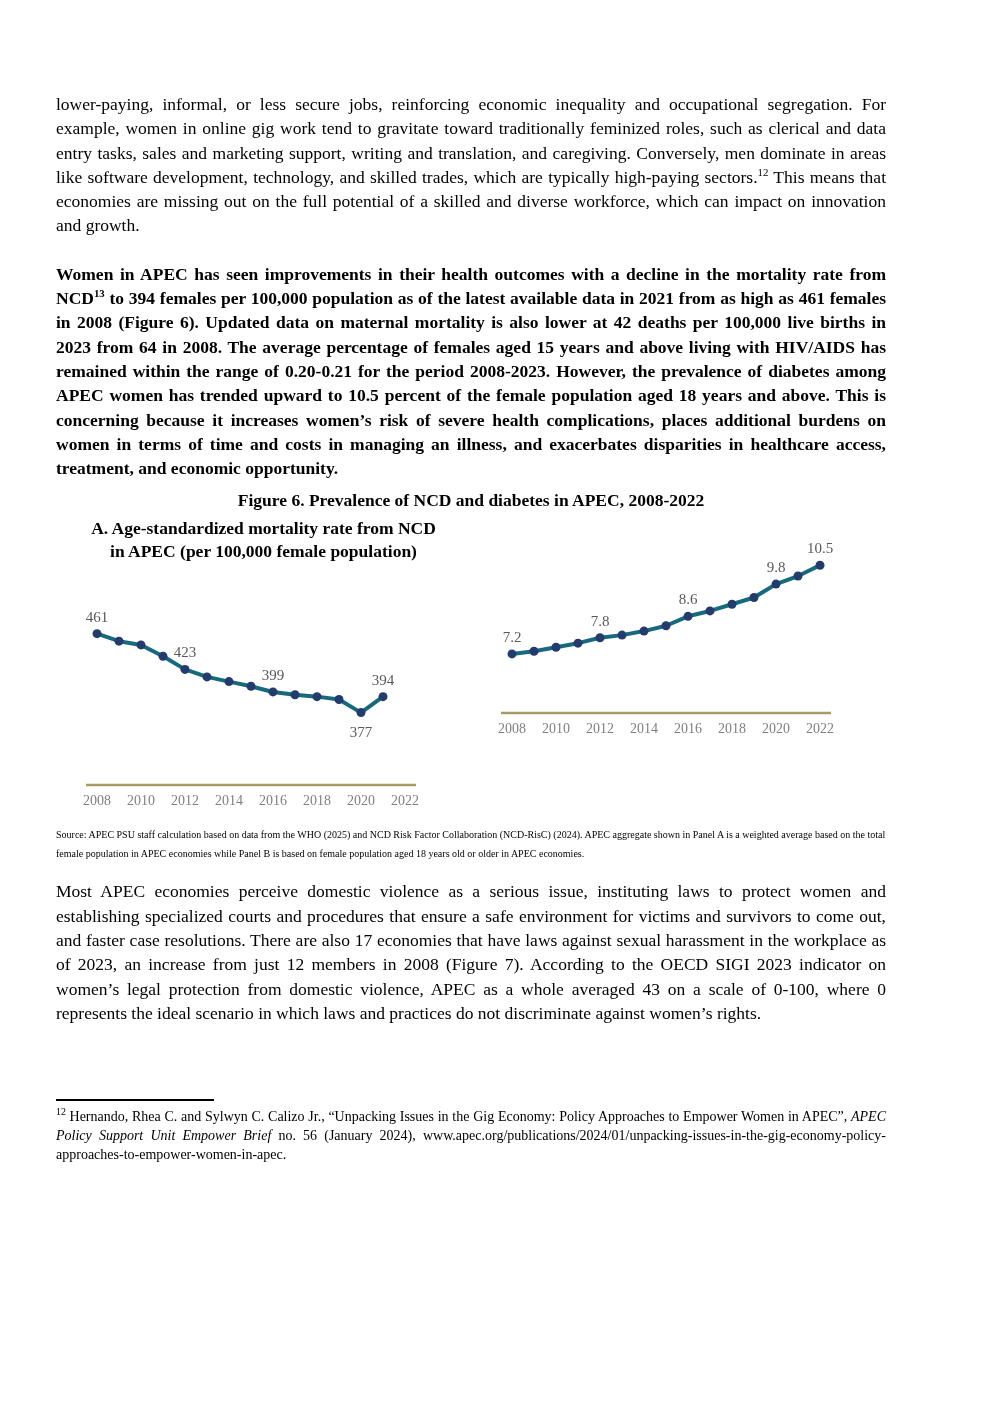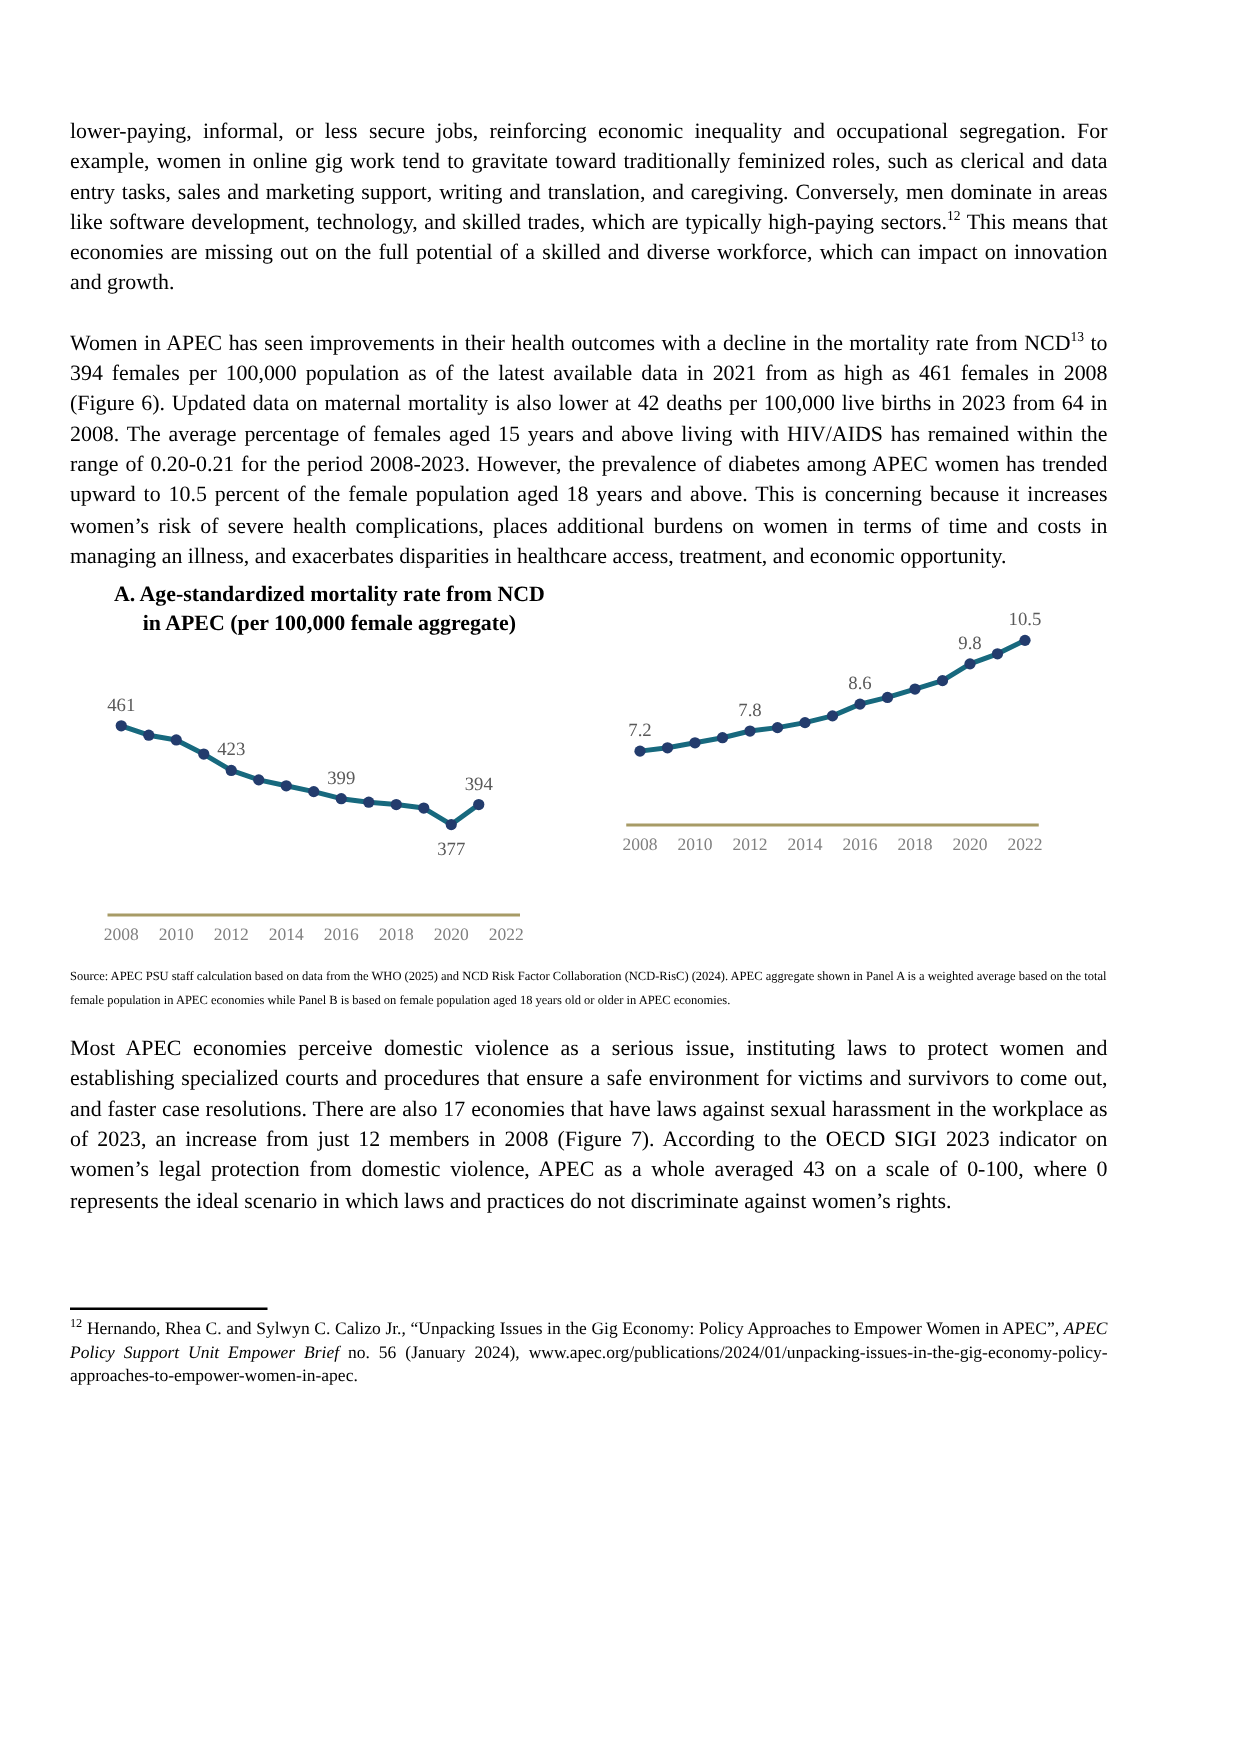--- a/index.html
+++ b/index.html
@@ -1,19 +1,19 @@
 <!DOCTYPE html>
 <html><head>
 <meta charset="utf-8">
 <style>
   html,body{margin:0;padding:0;background:#ffffff;}
   body{width:992px;height:1403px;overflow:hidden;font-family:"Liberation Serif","DejaVu Serif",serif;color:#000;}
   .page{padding:92px 106px 0 56px;box-sizing:border-box;width:992px;height:1403px;}
   p.body{font-size:17.5px;line-height:24.3px;text-align:justify;margin:0;}
-  p.body + p.body{margin-top:24px;}
+  p.body + p.body{margin-top:24px;font-weight:bold;}
   .sup{vertical-align:super;font-size:0.62em;line-height:0;}
   .figure{margin-top:8px;}
   .figure-title{font-size:17.5px;font-weight:bold;text-align:center;line-height:24px;margin-bottom:5px;}
   .figure-panels{display:flex;}
   .panel{width:50%;}
   .panel-title{font-size:17.5px;font-weight:bold;text-align:center;line-height:23px;height:72px;margin:0 auto;}
   .panel-title.pa{max-width:348px;}
   .panel-title.pb{max-width:330px;}
   .panel svg{display:block;width:380px;height:230px;}
   svg text{font-family:"Liberation Serif","DejaVu Serif",serif;}
@@ -28,23 +28,24 @@
 </head>
 <body>
 
 <div class="page">
 
   <p class="body"><span>lower-paying, informal, or less secure jobs, reinforcing economic inequality and occupational segregation. For example, women in online gig work tend to gravitate toward traditionally feminized roles, such as clerical and data entry tasks, sales and marketing support, writing and translation, and caregiving. Conversely, men dominate in areas like software development, technology, and skilled trades, which are typically high-paying sectors.</span><span class="sup">12</span><span> This means that economies are missing out on the full potential of a skilled and diverse workforce, which can impact on innovation and growth.</span></p>
 
   <p class="body"><span>Women in APEC has seen improvements in their health outcomes with a decline in the mortality rate from NCD</span><span class="sup">13</span><span> to 394 females per 100,000 population as of the latest available data in 2021 from as high as 461 females in 2008 (Figure 6). Updated data on maternal mortality is also lower at 42 deaths per 100,000 live births in 2023 from 64 in 2008. The average percentage of females aged 15 years and above living with HIV/AIDS has remained within the range of 0.20-0.21 for the period 2008-2023. However, the prevalence of diabetes among APEC women has trended upward to 10.5 percent of the female population aged 18 years and above. This is concerning because it increases women’s risk of severe health complications, places additional burdens on women in terms of time and costs in managing an illness, and exacerbates disparities in healthcare access, treatment, and economic opportunity.</span></p>
 
   <div class="figure">
+    <div class="figure-title">Figure 6. Prevalence of NCD and diabetes in APEC, 2008-2022</div>
     <div class="figure-panels">
       <div class="panel">
-        <div class="panel-title pa">A. Age-standardized mortality rate from NCD in APEC (per 100,000 female aggregate)</div>
+        <div class="panel-title pa">A. Age-standardized mortality rate from NCD in APEC (per 100,000 female population)</div>
         <svg viewBox="0 0 380 230">
             <line x1="30" y1="196" x2="360" y2="196" stroke="#a79b66" stroke-width="2.5"></line>
             <text x="41" y="216" text-anchor="middle" fill="#7f7f7f" font-size="14">2008</text>
             <text x="85" y="216" text-anchor="middle" fill="#7f7f7f" font-size="14">2010</text>
             <text x="129" y="216" text-anchor="middle" fill="#7f7f7f" font-size="14">2012</text>
             <text x="173" y="216" text-anchor="middle" fill="#7f7f7f" font-size="14">2014</text>
             <text x="217" y="216" text-anchor="middle" fill="#7f7f7f" font-size="14">2016</text>
             <text x="261" y="216" text-anchor="middle" fill="#7f7f7f" font-size="14">2018</text>
             <text x="305" y="216" text-anchor="middle" fill="#7f7f7f" font-size="14">2020</text>
             <text x="349" y="216" text-anchor="middle" fill="#7f7f7f" font-size="14">2022</text>

